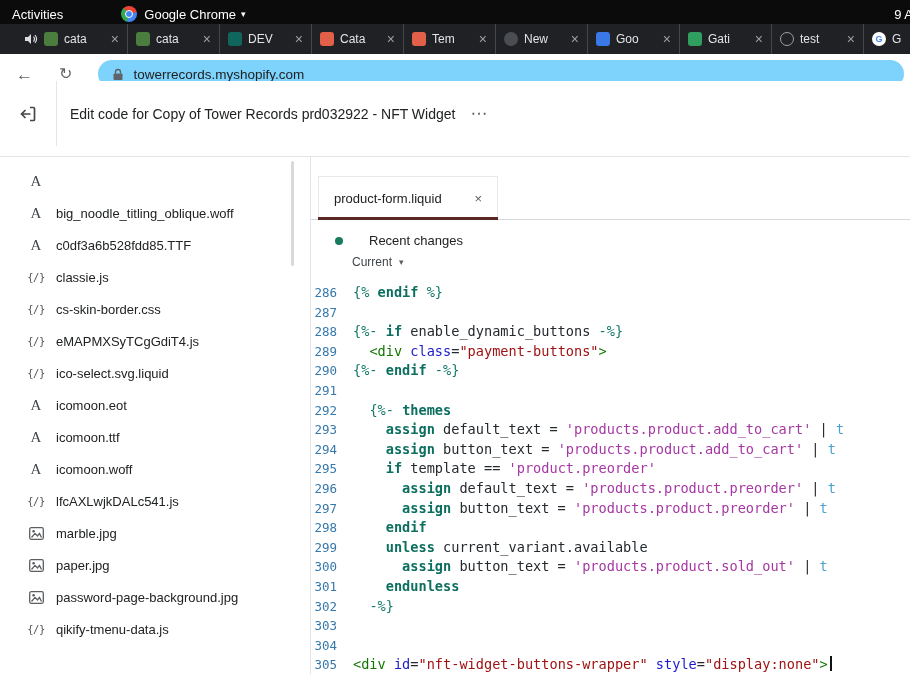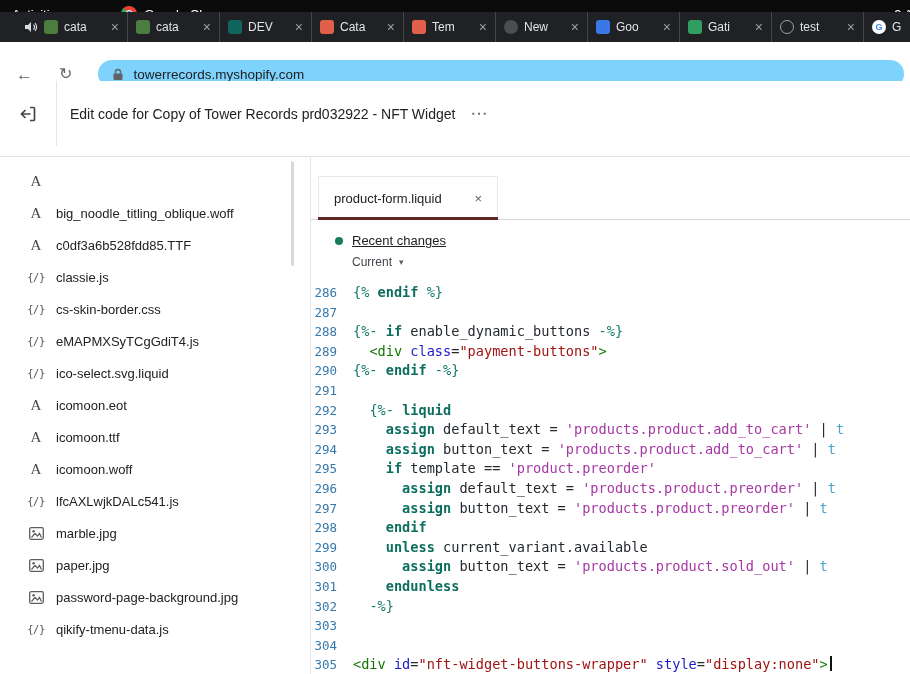--- a/index.html
+++ b/index.html
@@ -15,21 +15,21 @@
   .activities { margin-left:12px; }
   .chrome-menu { margin-left:58px; display:flex; align-items:center; gap:7px; }
   .chrome-ico { position:relative; width:16px; height:16px; border-radius:50%; flex:0 0 auto;
     background:conic-gradient(from -45deg,#ea4335 0 120deg,#4285f4 0 240deg,#34a853 0 360deg); }
   .chrome-ico::after { content:""; position:absolute; inset:4px; border-radius:50%;
     background:#4285f4; border:1.5px solid #fff; }
   .menu-caret { font-size:9px; margin-left:-2px; }
   .sys-right { margin-left:auto; margin-right:-3px; white-space:nowrap; }
 
   
-  .tabstrip { position:absolute; top:12px; left:0; right:0; height:30px; background:#202124;
+  .tabstrip { position:absolute; top:24px; left:0; right:0; height:30px; background:#202124;
     display:flex; align-items:stretch; padding-left:16px; overflow:hidden; }
   .btab { display:flex; align-items:center; gap:6px; padding:0 8px; width:92px; flex:0 0 auto;
     border-right:1px solid #45474a; color:#e2e4e7; font-size:12px; }
   .btab.first { width:112px; }
   .tlabel { flex:1 1 auto; min-width:0; overflow:hidden; white-space:nowrap; }
   .tclose { color:#9aa0a6; font-size:14px; flex:0 0 auto; }
   .fav { width:14px; height:14px; border-radius:3px; flex:0 0 auto;
     display:flex; align-items:center; justify-content:center; font-size:9px; font-weight:bold; }
   .fav.circ { border-radius:50%; }
   .audio-ic { flex:0 0 auto; display:flex; }
@@ -74,21 +74,21 @@
   .ftabbar { position:relative; height:63px; }
   .bar-line { position:absolute; left:0; right:0; bottom:0; height:1px; background:#d7dadd; }
   .ftab { position:absolute; left:7px; bottom:1px; width:180px; height:43px;
     display:flex; align-items:center; padding:0 15px; font-size:13px; color:#202223;
     border:1px solid #e7e9eb; border-bottom:none; background:#fff; cursor:pointer; }
   .ftab-close { margin-left:auto; color:#5c5f62; font-size:13px; }
   .tab-underline { position:absolute; left:7px; bottom:0; width:180px; height:3px; background:#5c2823; z-index:2; }
 
   
   .recent { height:63px; padding:13px 0 0 24px; }
-  .rc-row { display:flex; align-items:center; gap:9px; font-size:13px; color:#202223;text-decoration:underline; }
+  .rc-row { display:flex; align-items:center; gap:26px; font-size:13px; color:#202223; }
   .dot { width:8px; height:8px; border-radius:50%; background:#1a7a5e; flex:0 0 auto; }
   .current-row { margin-top:7px; margin-left:17px; font-size:12px; color:#41464b;
     display:flex; align-items:center; gap:7px; cursor:pointer; }
   .caret-down { font-size:9px; color:#5c5f62; }
 
   
   .codewrap { position:absolute; top:126px; left:0; right:0; bottom:0; overflow:hidden;
     font-family:"DejaVu Sans Mono","Liberation Mono",monospace; background:#fff; }
   .cline { display:flex; height:19.6px; line-height:19.6px; white-space:pre; }
   .lnum { flex:0 0 38px; text-align:right; padding-right:12px; color:#3578ac; font-size:12.5px; }
@@ -306,21 +306,21 @@
         <span class="caret-down">▾</span>
       </div>
     </div>
     <div class="codewrap" id="code-lines">
         <div class="cline"><span class="lnum">286</span><span class="ltext"><span class="tk-tag">{% </span><span class="tk-kw">endif</span><span class="tk-tag"> %}</span></span></div>
         <div class="cline"><span class="lnum">287</span><span class="ltext"></span></div>
         <div class="cline"><span class="lnum">288</span><span class="ltext"><span class="tk-tag">{%- </span><span class="tk-kw">if</span><span class="tk-plain"> enable_dynamic_buttons </span><span class="tk-tag">-%}</span></span></div>
         <div class="cline"><span class="lnum">289</span><span class="ltext"><span class="tk-plain">  </span><span class="tk-htag">&lt;div</span><span class="tk-plain"> </span><span class="tk-attr">class</span><span class="tk-plain">=</span><span class="tk-astr">"payment-buttons"</span><span class="tk-htag">&gt;</span></span></div>
         <div class="cline"><span class="lnum">290</span><span class="ltext"><span class="tk-tag">{%- </span><span class="tk-kw">endif</span><span class="tk-tag"> -%}</span></span></div>
         <div class="cline"><span class="lnum">291</span><span class="ltext"></span></div>
-        <div class="cline"><span class="lnum">292</span><span class="ltext"><span class="tk-plain">  </span><span class="tk-tag">{%- </span><span class="tk-kw">liquid</span></span></div>
+        <div class="cline"><span class="lnum">292</span><span class="ltext"><span class="tk-plain">  </span><span class="tk-tag">{%- </span><span class="tk-kw">themes</span></span></div>
         <div class="cline"><span class="lnum">293</span><span class="ltext"><span class="tk-plain">    </span><span class="tk-kw">assign</span><span class="tk-plain"> default_text = </span><span class="tk-str">'products.product.add_to_cart'</span><span class="tk-plain"> | </span><span class="tk-flt">t</span></span></div>
         <div class="cline"><span class="lnum">294</span><span class="ltext"><span class="tk-plain">    </span><span class="tk-kw">assign</span><span class="tk-plain"> button_text = </span><span class="tk-str">'products.product.add_to_cart'</span><span class="tk-plain"> | </span><span class="tk-flt">t</span></span></div>
         <div class="cline"><span class="lnum">295</span><span class="ltext"><span class="tk-plain">    </span><span class="tk-kw">if</span><span class="tk-plain"> template == </span><span class="tk-str">'product.preorder'</span></span></div>
         <div class="cline"><span class="lnum">296</span><span class="ltext"><span class="tk-plain">      </span><span class="tk-kw">assign</span><span class="tk-plain"> default_text = </span><span class="tk-str">'products.product.preorder'</span><span class="tk-plain"> | </span><span class="tk-flt">t</span></span></div>
         <div class="cline"><span class="lnum">297</span><span class="ltext"><span class="tk-plain">      </span><span class="tk-kw">assign</span><span class="tk-plain"> button_text = </span><span class="tk-str">'products.product.preorder'</span><span class="tk-plain"> | </span><span class="tk-flt">t</span></span></div>
         <div class="cline"><span class="lnum">298</span><span class="ltext"><span class="tk-plain">    </span><span class="tk-kw">endif</span></span></div>
         <div class="cline"><span class="lnum">299</span><span class="ltext"><span class="tk-plain">    </span><span class="tk-kw">unless</span><span class="tk-plain"> current_variant.available</span></span></div>
         <div class="cline"><span class="lnum">300</span><span class="ltext"><span class="tk-plain">      </span><span class="tk-kw">assign</span><span class="tk-plain"> button_text = </span><span class="tk-str">'products.product.sold_out'</span><span class="tk-plain"> | </span><span class="tk-flt">t</span></span></div>
         <div class="cline"><span class="lnum">301</span><span class="ltext"><span class="tk-plain">    </span><span class="tk-kw">endunless</span></span></div>
         <div class="cline"><span class="lnum">302</span><span class="ltext"><span class="tk-plain">  </span><span class="tk-tag">-%}</span></span></div>

